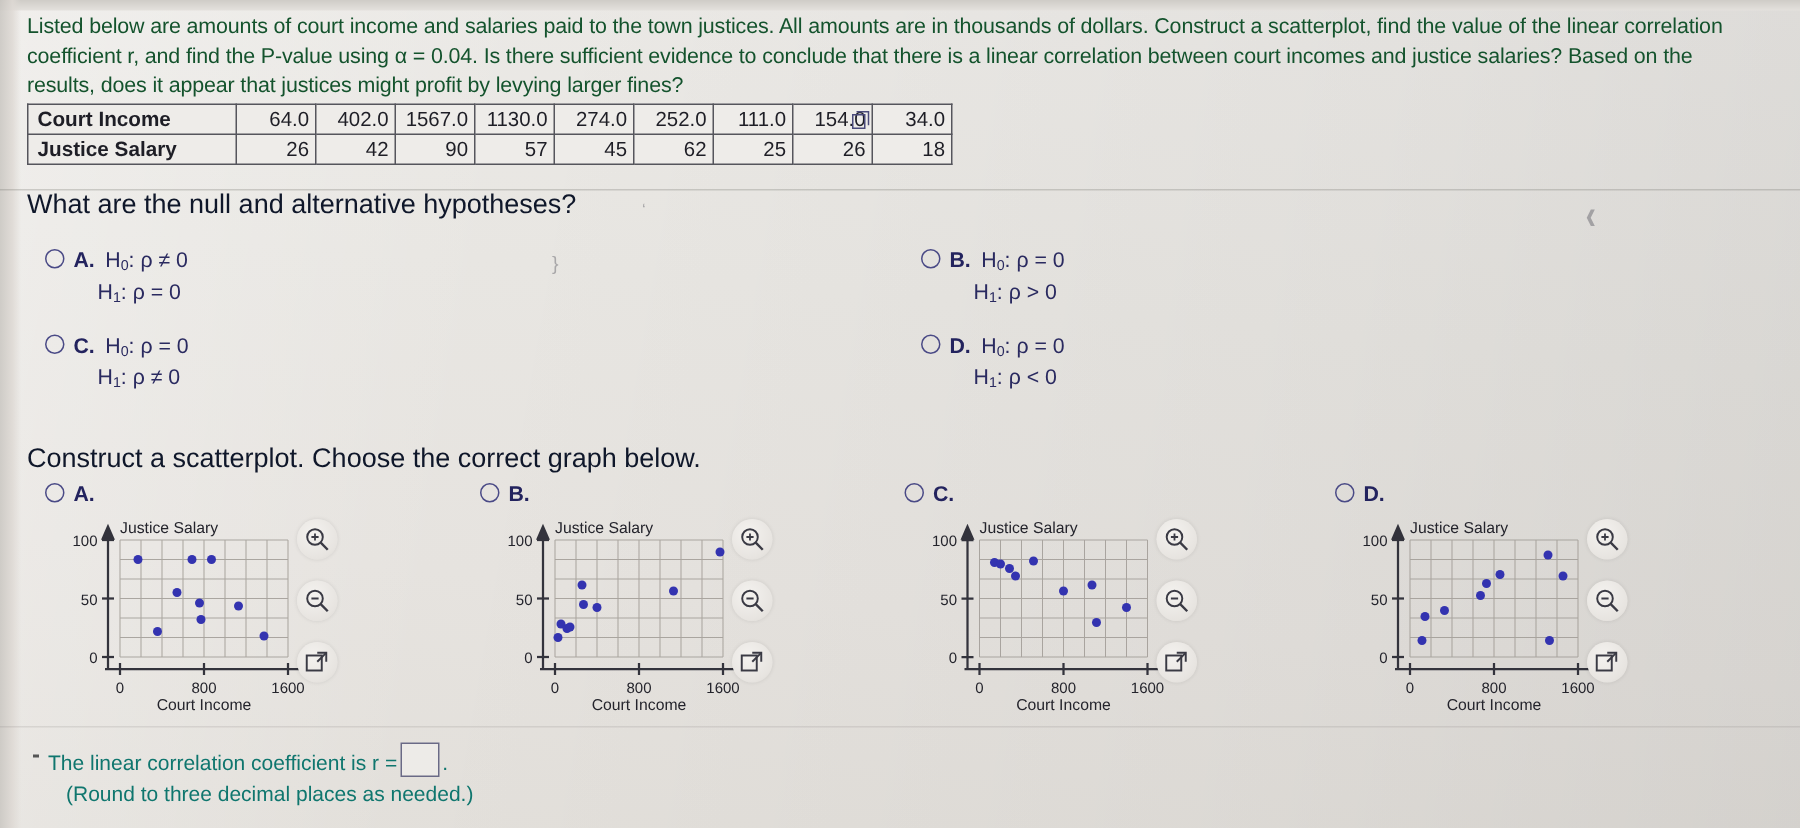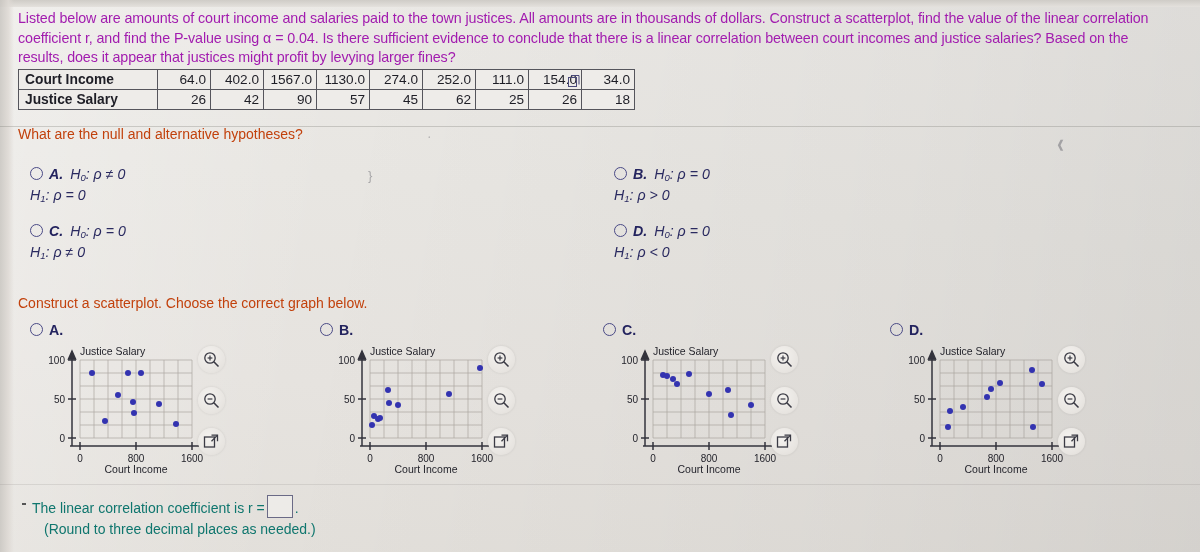--- a/index.html
+++ b/index.html
@@ -42,21 +42,21 @@
   }
 
   
   .stmt {
     position: absolute;
     left: 18px;
     top: 9px;
     width: 1176px;
     font-size: 14.3px;
     line-height: 19.5px;
-    color: #a21caf;
+    color: #14532d;
     letter-spacing: -0.1px;
   }
 
   
   .data-table {
     position: absolute;
     left: 18px;
     top: 69px;
     border-collapse: collapse;
     background: #eeece9;
@@ -83,49 +83,49 @@
     position: absolute;
     left: 568px;
     top: 74px;
     width: 13px;
     height: 13px;
   }
 
   
   .qtext {
     position: absolute;
-    font-size: 14px;
-    color: #c2410c;
+    font-size: 18px;
+    color: #0f172a;
   }
 
   
   .choice {
     position: absolute;
     font-size: 14.2px;
     color: #2a2a60;
     white-space: nowrap;
-    font-style: italic;
   }
   .radio {
     display: inline-block;
     width: 11px;
     height: 11px;
     border: 1.4px solid #4a4a86;
     border-radius: 50%;
     margin-right: 6px;
     vertical-align: -1px;
     background: transparent;
   }
   .choice .letter {
     font-weight: bold;
     color: #23235e;
     margin-right: 7px;
   }
   .hyp-line2 {
     display: block;
+    margin-left: 35px;
     margin-top: 4px;
   }
   sub { font-size: 9.5px; vertical-align: -2px; }
 
   
   .graph-opt {
     position: absolute;
     top: 322px;
     width: 290px;
     height: 158px;

